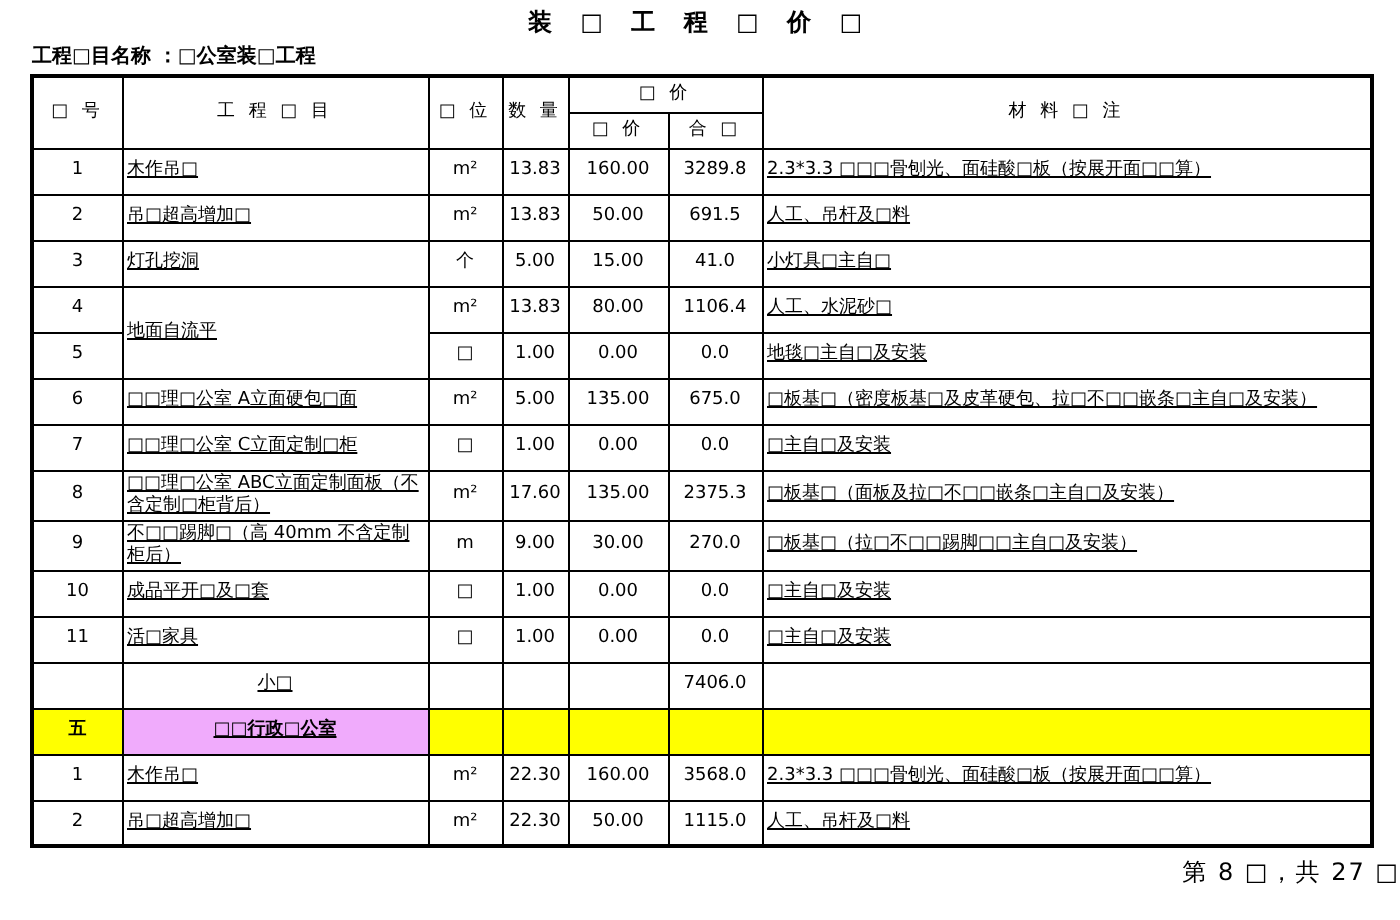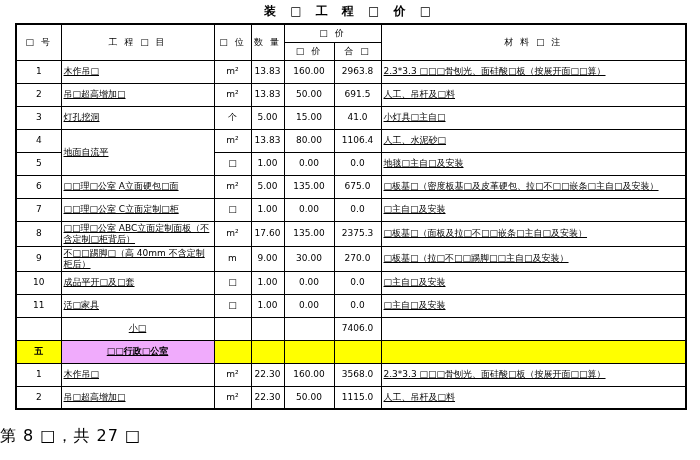--- a/index.html
+++ b/index.html
@@ -42,32 +42,33 @@
   }
   .price-table thead tr{height:18px;}
   .price-table tbody tr{height:23px;}
   .c-no,.c-unit,.c-qty,.c-price,.c-total{text-align:center;}
   .c-item{text-align:left;padding-left:4px;text-decoration:underline;}
   .c-material{text-align:left;padding-left:5px;text-decoration:underline;}
   .th-center{text-align:center;letter-spacing:2px;}
   .subtotal-row .c-item{text-align:center;}
   .section-row td{font-weight:bold;text-align:center;}
   .footer{
-    text-align:left;
-    font-size:16px;
-    margin-top:16px;
+    text-align:right;
+    font-size:12px;
+    margin-top:4px;
     letter-spacing:1px;
   }
 </style>
 </head>
 <body>
 
 <div class="title">装 □ 工 程 □ 价 □</div>
 
 <div class="meta">
+  <span>工程□目名称 ：□公室装□工程</span>
 </div>
 
 <table class="price-table">
   <colgroup>
     <col style="width:45px">
       <col style="width:153px">
       <col style="width:37px">
     <col style="width:33px">
       <col style="width:50px">
       <col style="width:47px">
@@ -88,21 +89,21 @@
     </tr>
   </thead>
   <tbody>
 
     <tr>
       <td class="c-no">1</td>
       <td class="c-item">木作吊□</td>
       <td class="c-unit">m²</td>
       <td class="c-qty">13.83</td>
       <td class="c-price">160.00</td>
-      <td class="c-total">2963.8</td>
+      <td class="c-total">3289.8</td>
       <td class="c-material">2.3*3.3 □□□骨刨光、面硅酸□板（按展开面□□算）</td>
     </tr>
 
     <tr>
       <td class="c-no">2</td>
       <td class="c-item">吊□超高增加□</td>
       <td class="c-unit">m²</td>
       <td class="c-qty">13.83</td>
       <td class="c-price">50.00</td>
       <td class="c-total">691.5</td>

